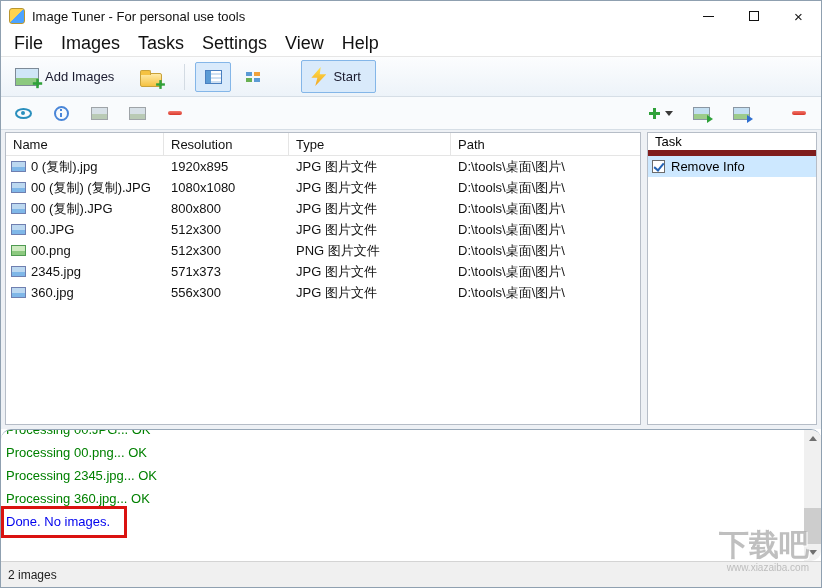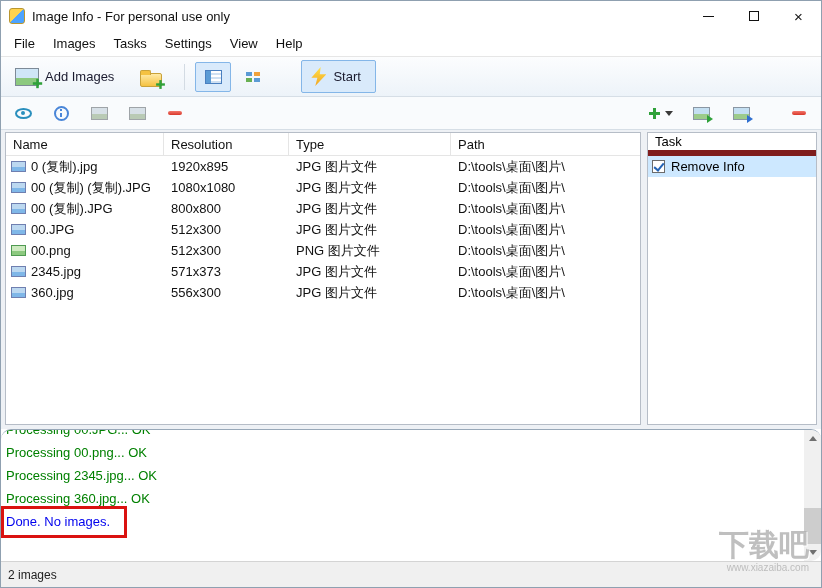--- a/index.html
+++ b/index.html
@@ -14,21 +14,21 @@
   .app-icon { width: 16px; height: 16px; border-radius: 3px;
     background: linear-gradient(135deg,#ffd34d 48%,#4da3ff 48%); border: 1px solid #b9962f; }
   .title-text { margin-left: 7px; font-size: 13px; color: #111; }
   .win-controls { margin-left: auto; display: flex; height: 100%; }
   .win-btn { width: 45px; height: 100%; display: flex; align-items: center; justify-content: center; font-size: 15px; color: #111; }
   .icon-min { width: 11px; height: 1px; background: #111; }
   .icon-max { width: 10px; height: 10px; border: 1px solid #111; }
 
   
   .menubar { height: 26px; display: flex; align-items: center; background: #fff; padding-left: 4px; border-bottom: 1px solid #e6e6e6; }
-  .menu-item { padding: 4px 9px; font-size: 13px; color: #111; }
+  .menu-item { padding: 4px 9px; font-size: 18px; color: #111; }
 
   
   .toolbar { height: 40px; background: linear-gradient(#fcfdfe,#edf3f9); border-bottom: 1px solid #d6dee6; display: flex; align-items: center; padding: 0 6px; }
   .tb-btn { display: flex; align-items: center; gap: 6px; padding: 5px 7px; border: 1px solid transparent; border-radius: 2px; }
   .tb-label { font-size: 13px; color: #1a1a2e; }
 
   .icon-addimg { position: relative; width: 24px; height: 18px; border: 1px solid #7d8a97;
      background: linear-gradient(180deg,#cfe6f7 55%,#8cc97f 55%); }
   .plus { position: relative; display: inline-block; width: 13px; height: 13px; }
   .plus::before { content:""; position:absolute; left:5px; top:1px; width:3px; height:11px; background:#2fa13a; }
@@ -130,21 +130,21 @@
   .watermark-title { font-size: 30px; font-weight: bold; color: rgba(175,175,175,0.8); text-shadow: 1px 1px 0 #fff; line-height: 1; }
   .watermark-url { font-size: 10px; color: #bdbdbd; margin-top: 2px; }
 </style>
 </head>
 <body>
 
 <div class="window">
 
   <div class="titlebar">
     <span class="app-icon"></span>
-    <span class="title-text">Image Info - For personal use only</span>
+    <span class="title-text">Image Tuner - For personal use tools</span>
     <div class="win-controls">
       <div class="win-btn">
           <span class="icon-min"></span>
         </div>
       <div class="win-btn">
           <span class="icon-max"></span>
         </div>
       <div class="win-btn">
           <span>×</span>
         </div>

